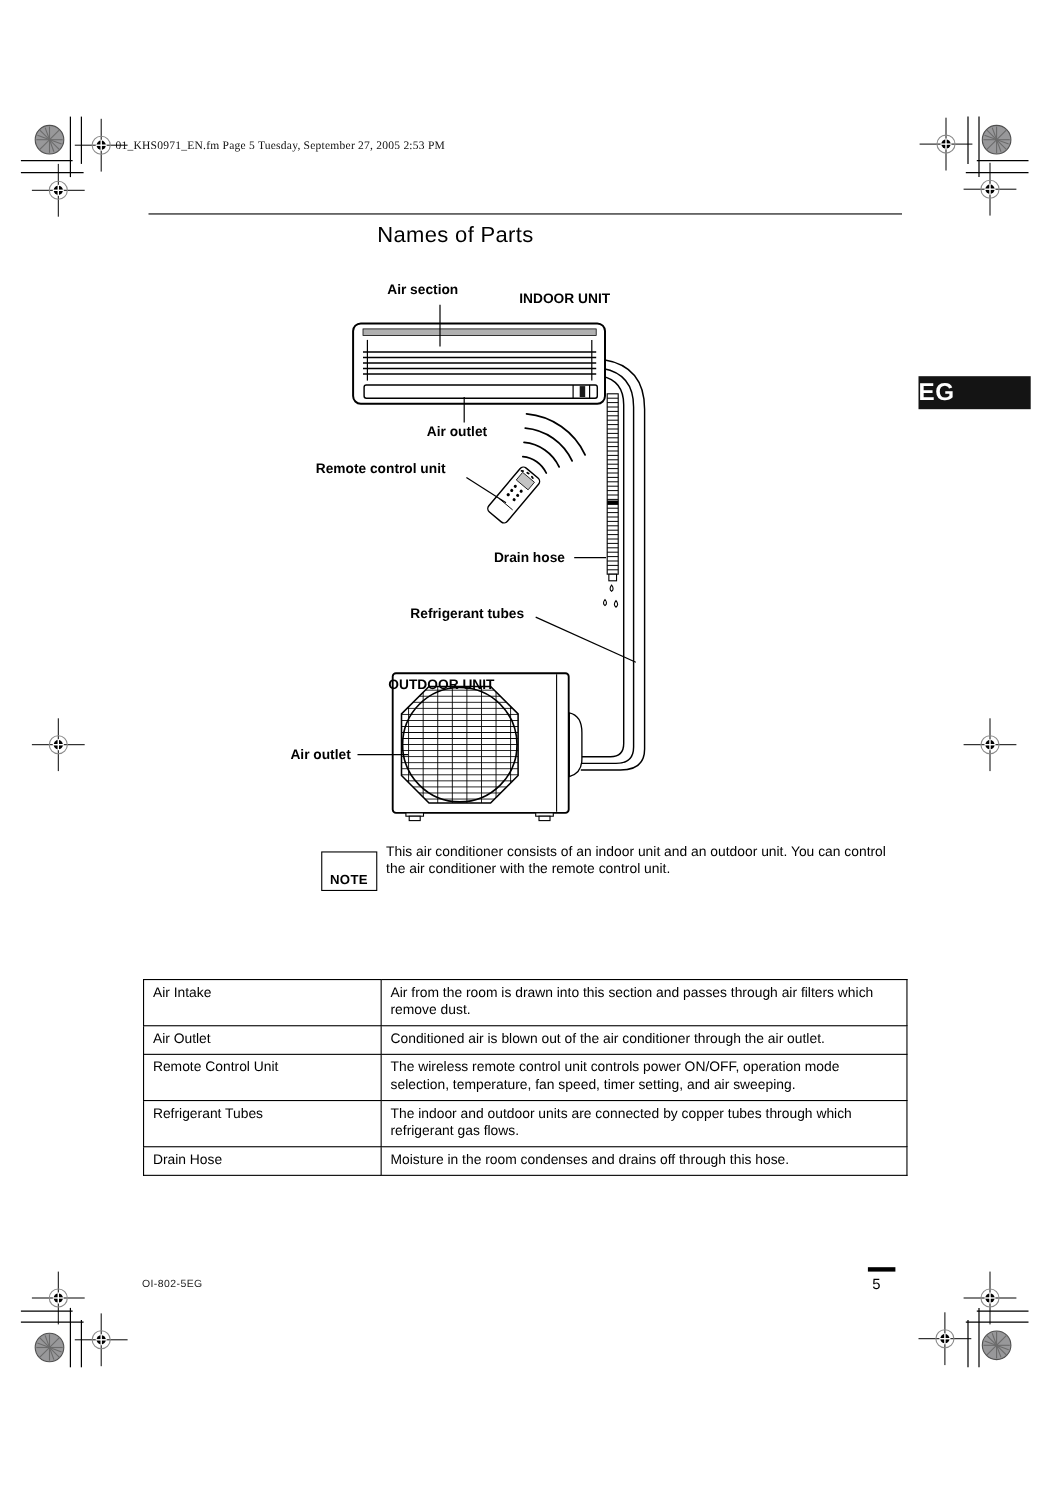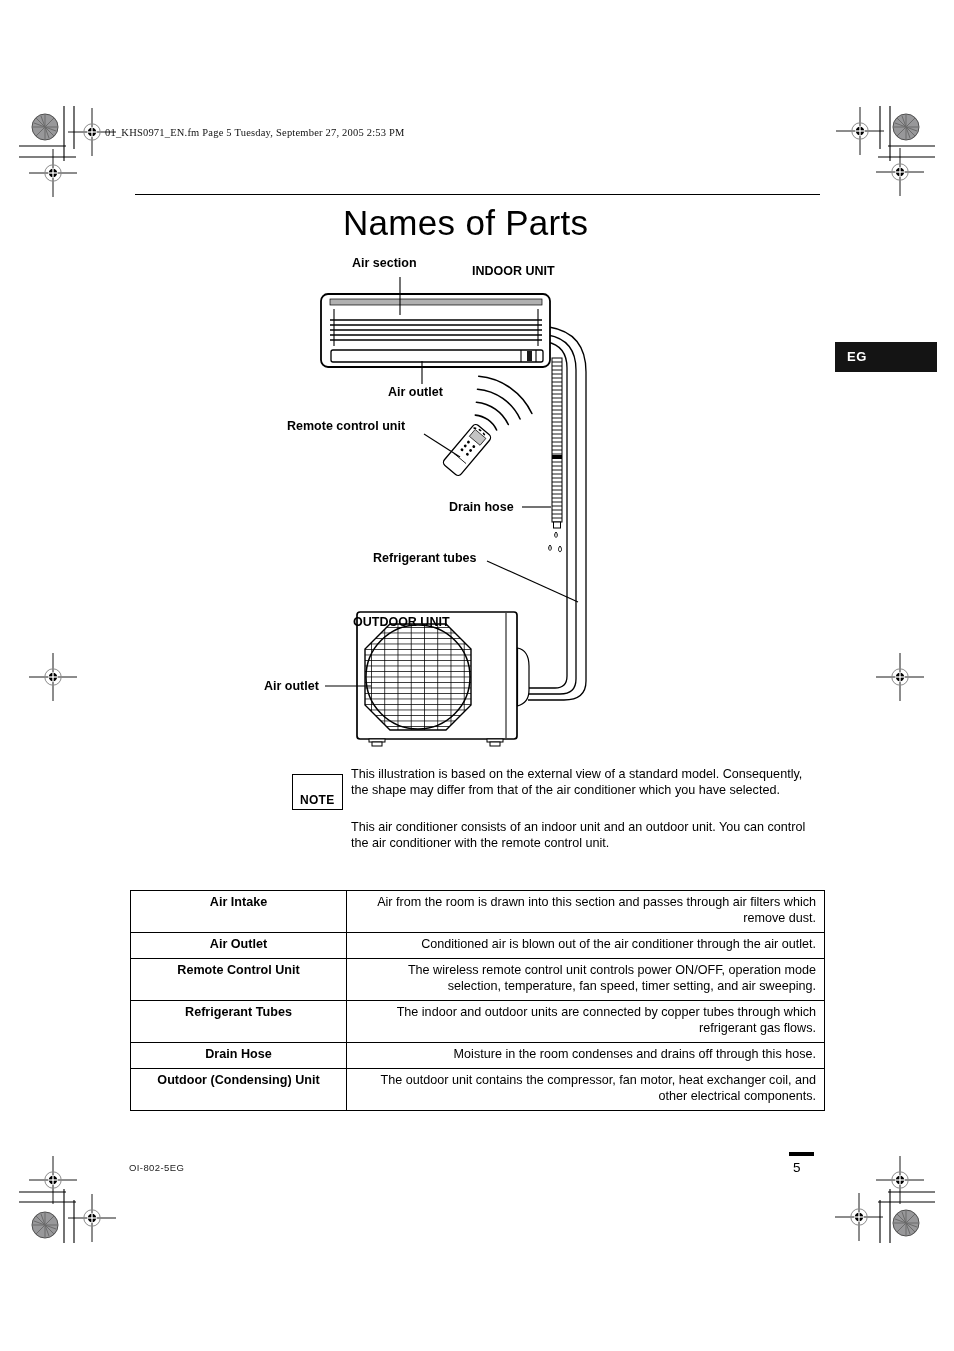--- a/index.html
+++ b/index.html
@@ -9,49 +9,49 @@
   }
   .abs{position:absolute;}
   .header-info{
     position:absolute;left:105px;top:127px;
     font-family:"Liberation Serif",serif;font-size:10.5px;color:#111;
     letter-spacing:0.2px;white-space:nowrap;
   }
   .rule{position:absolute;left:135px;top:194px;width:685px;height:1px;background:#000;}
   .doc-title{
     position:absolute;left:343px;top:203px;
-    font-size:35px;font-weight:400;letter-spacing:0.3px;white-space:nowrap;
+    font-size:20px;font-weight:400;letter-spacing:0.3px;white-space:nowrap;
   }
   .dlabel{
     position:absolute;font-size:12.5px;font-weight:bold;white-space:nowrap;
   }
   .lang-tab{
     position:absolute;left:835px;top:342px;width:102px;height:30px;
-    background:#141414;color:#fff;font-weight:bold;font-size:13px;
-    line-height:30px;padding-left:12px;box-sizing:border-box;letter-spacing:0.5px;
+    background:#141414;color:#fff;font-weight:bold;font-size:22px;
+    line-height:30px;box-sizing:border-box;letter-spacing:0.5px;
   }
   .note-badge{
     position:absolute;left:292px;top:774px;
     border:1.6px solid #000;padding:18px 7px 2px 7px;
     font-size:12px;font-weight:bold;letter-spacing:0.3px;
   }
   .note-paras{position:absolute;left:351px;top:766px;width:462px;}
   .note-paras p{
     margin:0 0 21px 0;font-size:12.6px;line-height:1.28;color:#000;
   }
   .parts-table{
     position:absolute;left:130px;top:890px;width:695px;
     border-collapse:collapse;table-layout:fixed;
   }
   .parts-table td{
     border:1px solid #000;font-size:12.6px;line-height:1.27;
-    padding:4px 8px 5px 8px;vertical-align:top;text-align:right;
+    padding:4px 8px 5px 8px;vertical-align:top;
   }
   .parts-table td.term{
-    width:199px;text-align:center;font-weight:bold;white-space:nowrap;
+    width:199px;text-align:left;font-weight:normal;white-space:nowrap;
   }
   .footer-code{
     position:absolute;left:129px;top:1162px;font-size:9.5px;color:#222;letter-spacing:0.4px;
   }
   .page-num-bar{position:absolute;left:789px;top:1152px;width:25px;height:4px;background:#000;}
   .page-num{position:absolute;left:793px;top:1160px;font-size:13.5px;}
   svg{display:block;}
 </style>
 </head>
 <body>
@@ -230,21 +230,20 @@
   <div class="dlabel" style="left:472px;top:264px;">INDOOR UNIT</div>
   <div class="dlabel" style="left:388px;top:385px;">Air outlet</div>
   <div class="dlabel" style="left:287px;top:419px;">Remote control unit</div>
   <div class="dlabel" style="left:449px;top:500px;">Drain hose</div>
   <div class="dlabel" style="left:373px;top:551px;">Refrigerant tubes</div>
   <div class="dlabel" style="left:353px;top:591px;margin-top:24px;">OUTDOOR UNIT</div>
   <div class="dlabel" style="left:264px;top:679px;">Air outlet</div>
 
   <div class="note-badge">NOTE</div>
   <div class="note-paras">
-    <p>This illustration is based on the external view of a standard model. Consequently, the shape may differ from that of the air conditioner which you have selected.</p>
     <p>This air conditioner consists of an indoor unit and an outdoor unit. You can control the air conditioner with the remote control unit.</p>
   </div>
 
   <table class="parts-table">
     <tbody>
         <tr>
           <td class="term">Air Intake</td>
           <td class="desc">Air from the room is drawn into this section and passes through air filters which remove dust.</td>
         </tr>
         <tr>
@@ -255,24 +254,20 @@
           <td class="term">Remote Control Unit</td>
           <td class="desc">The wireless remote control unit controls power ON/OFF, operation mode selection, temperature, fan speed, timer setting, and air sweeping.</td>
         </tr>
         <tr>
           <td class="term">Refrigerant Tubes</td>
           <td class="desc">The indoor and outdoor units are connected by copper tubes through which refrigerant gas flows.</td>
         </tr>
         <tr>
           <td class="term">Drain Hose</td>
           <td class="desc">Moisture in the room condenses and drains off through this hose.</td>
-        </tr>
-        <tr>
-          <td class="term">Outdoor (Condensing) Unit</td>
-          <td class="desc">The outdoor unit contains the compressor, fan motor, heat exchanger coil, and other electrical components.</td>
         </tr>
       </tbody>
   </table>
 
   <div class="footer-code">OI-802-5EG</div>
   <div class="page-num-bar"></div>
   <div class="page-num">5</div>
 
 </div>
 

